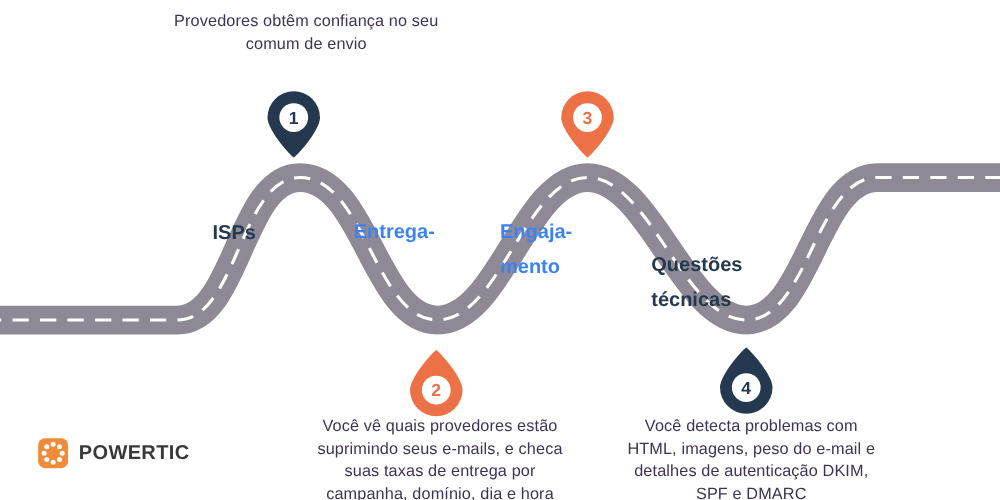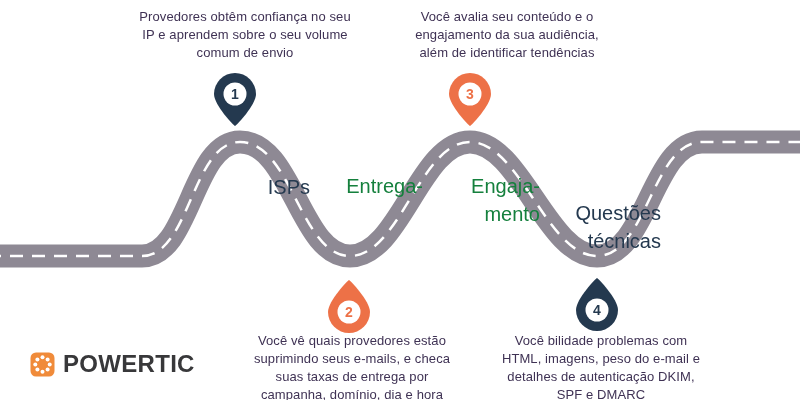--- a/index.html
+++ b/index.html
@@ -8,34 +8,34 @@
     font-family:"Liberation Sans", sans-serif;
   }
   svg{display:block;}
   .road-svg{position:absolute;left:0;top:0;}
   .desc{
     position:absolute;text-align:center;font-size:13px;line-height:18px;
     color:#3f3254;letter-spacing:0.1px;
   }
   .desc span{display:block;}
   .step-label{
-    position:absolute;text-align:right;font-weight:normal;font-size:20px;line-height:28px;
+    position:absolute;text-align:left;font-weight:bold;font-size:16px;line-height:28px;
   }
   .step-label span{display:block;}
   .label-navy{color:#24394f;}
-  .label-orange{color:#15803d;}
+  .label-orange{color:#3b82f6;}
   .pin{position:absolute;width:56px;height:56px;}
   .pin-navy .pin-body{fill:#24394f;}
   .pin-navy .pin-num{fill:#24394f;}
   .pin-orange .pin-body{fill:#ed7147;}
   .pin-orange .pin-num{fill:#ed7147;}
   .pin-inner{fill:#ffffff;}
   .pin-num{font-family:"Liberation Sans", sans-serif;font-size:14px;font-weight:bold;}
   .logo{position:absolute;left:30px;top:350px;display:flex;align-items:center;gap:8px;}
-  .logo-text{font-size:24px;font-weight:bold;color:#38383a;letter-spacing:0.3px;}
+  .logo-text{font-size:16px;font-weight:bold;color:#38383a;letter-spacing:0.3px;}
 </style>
 </head>
 <body>
 
 <div class="canvas">
 
   <svg class="road-svg" width="800" height="400" viewBox="0 0 800 400" aria-hidden="true">
     <path d="M -12 256 L 142 256
              C 190 256 192 142 240 142
              C 292 142 300 256 350 256
@@ -47,29 +47,23 @@
              C 190 256 192 142 240 142
              C 292 142 300 256 350 256
              C 400 256 420 142 470 142
              C 520 142 547 256 597 256
              C 647 256 652 142 702 142
              L 812 142" fill="none" stroke="#ffffff" stroke-width="2.5" stroke-dasharray="13 9"></path>
   </svg>
 
   <div class="desc" style="left:115px;top:8px;width:260px;">
     <span>Provedores obtêm confiança no seu</span>
-    <span>IP e aprendem sobre o seu volume</span>
     <span>comum de envio</span>
   </div>
 
-  <div class="desc" style="left:387px;top:8px;width:240px;">
-    <span>Você avalia seu conteúdo e o</span>
-    <span>engajamento da sua audiência,</span>
-    <span>além de identificar tendências</span>
-  </div>
 
   <svg class="pin pin-navy" style="left:207px;top:72px;" viewBox="0 0 56 56">
     <path class="pin-body" d="M28 54 C 27 54 7 33 7 22 A 21 21 0 1 1 49 22 C 49 33 29 54 28 54 Z"></path>
     <circle class="pin-inner" cx="28" cy="22" r="11.5"></circle>
     <text class="pin-num" x="28" y="22" text-anchor="middle" dominant-baseline="central">1</text>
   </svg>
 
   <svg class="pin pin-orange" style="left:442px;top:72px;" viewBox="0 0 56 56">
     <path class="pin-body" d="M28 54 C 27 54 7 33 7 22 A 21 21 0 1 1 49 22 C 49 33 29 54 28 54 Z"></path>
     <circle class="pin-inner" cx="28" cy="22" r="11.5"></circle>
@@ -107,21 +101,21 @@
   </div>
 
   <div class="desc" style="left:222px;top:332px;width:260px;">
     <span>Você vê quais provedores estão</span>
     <span>suprimindo seus e-mails, e checa</span>
     <span>suas taxas de entrega por</span>
     <span>campanha, domínio, dia e hora</span>
   </div>
 
   <div class="desc" style="left:471px;top:332px;width:260px;">
-    <span>Você bilidade problemas com</span>
+    <span>Você detecta problemas com</span>
     <span>HTML, imagens, peso do e-mail e</span>
     <span>detalhes de autenticação DKIM,</span>
     <span>SPF e DMARC</span>
   </div>
 
   <div class="logo">
     <svg width="25" height="25" viewBox="0 0 25 25">
       <rect x="0.5" y="0.5" width="24" height="24" rx="5.5" fill="#f08b3a"></rect>
       <g fill="#ffffff">
         <circle cx="12.5" cy="5.3" r="2"></circle>

